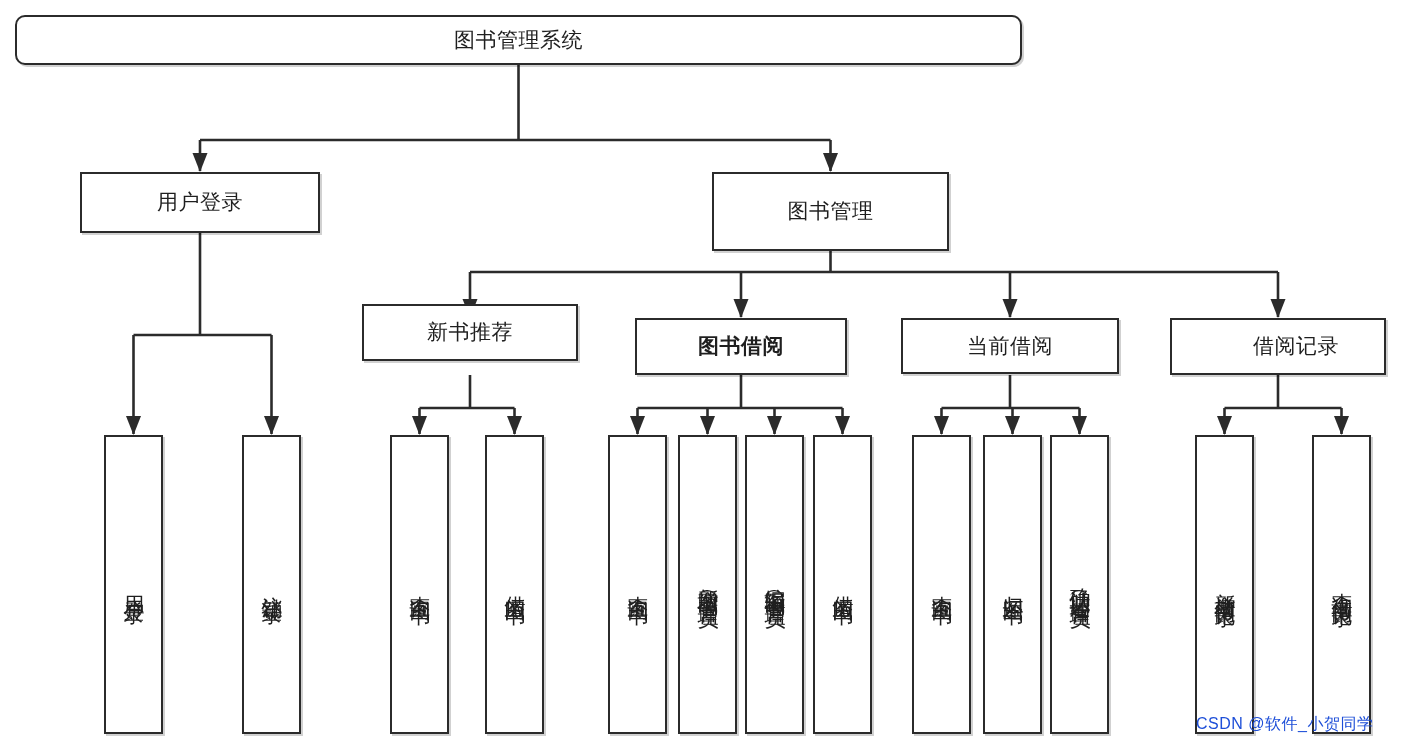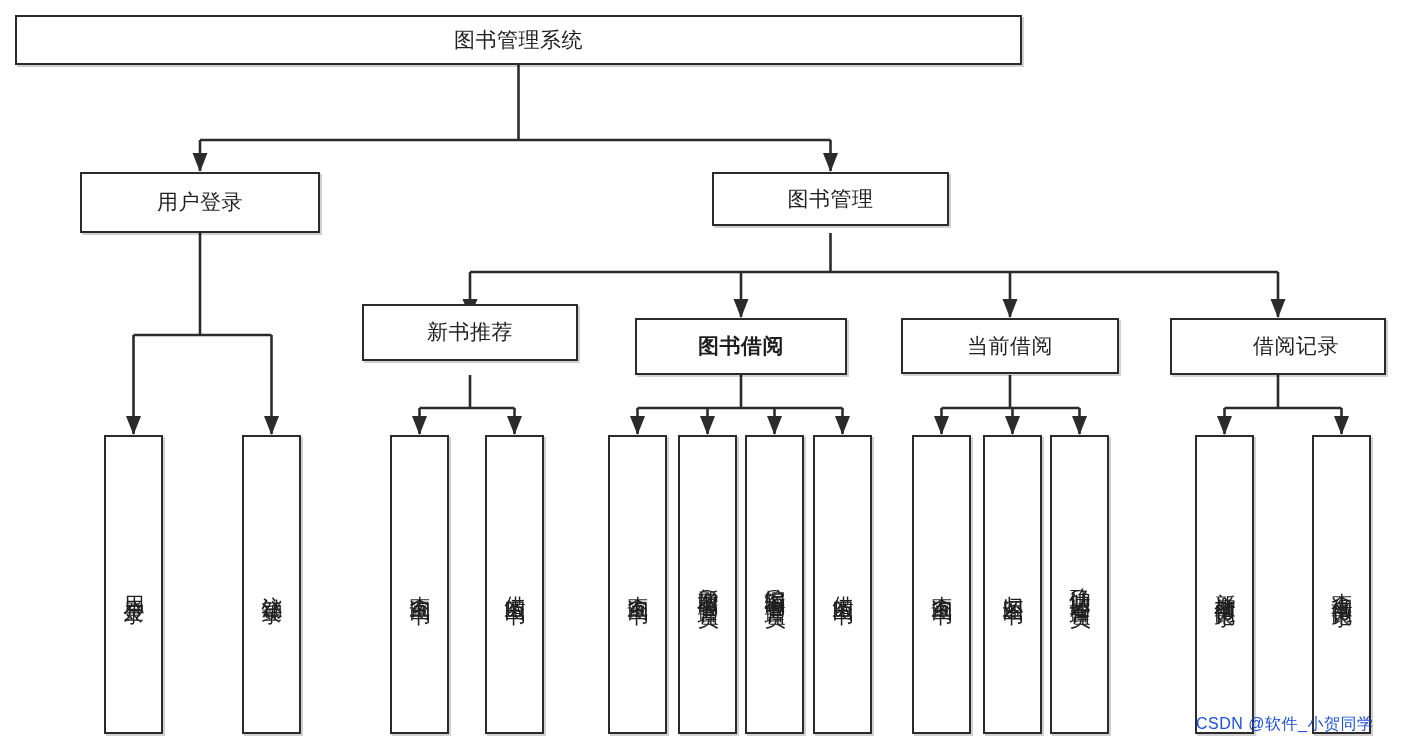--- a/index.html
+++ b/index.html
@@ -110,27 +110,27 @@
       <line x1="1079.5" y1="408" x2="1079.5" y2="434" stroke="#2b2b2b" stroke-width="2.6"></line>
       <polygon points="1072,416 1087,416 1079.5,435" fill="#2b2b2b"></polygon>
       <line x1="1278" y1="375" x2="1278" y2="408" stroke="#2b2b2b" stroke-width="2.6"></line>
       <line x1="1224.5" y1="408" x2="1341.5" y2="408" stroke="#2b2b2b" stroke-width="2.6"></line>
       <line x1="1224.5" y1="408" x2="1224.5" y2="434" stroke="#2b2b2b" stroke-width="2.6"></line>
       <polygon points="1217,416 1232,416 1224.5,435" fill="#2b2b2b"></polygon>
       <line x1="1341.5" y1="408" x2="1341.5" y2="434" stroke="#2b2b2b" stroke-width="2.6"></line>
       <polygon points="1334,416 1349,416 1341.5,435" fill="#2b2b2b"></polygon>
     </svg>
   <div id="nodes">
-      <div class="node" style="left: 15px; top: 15px; width: 1007px; height: 50px;">
+      <div class="node" style="left: 15px; top: 15px; width: 1007px; height: 50px; border-radius: 10px;">
         <span class="label">图书管理系统</span>
       </div>
       <div class="node" style="left: 80px; top: 172px; width: 240px; height: 61px;">
         <span class="label">用户登录</span>
       </div>
-      <div class="node" style="left: 712px; top: 172px; width: 237px; height: 54px;">
+      <div class="node" style="left: 712px; top: 172px; width: 237px; height: 79px;">
         <span class="label">图书管理</span>
       </div>
       <div class="node" style="left: 362px; top: 304px; width: 216px; height: 57px;">
         <span class="label">新书推荐</span>
       </div>
       <div class="node" style="left: 635px; top: 318px; width: 212px; height: 57px; font-weight: bold;">
         <span class="label">图书借阅</span>
       </div>
       <div class="node" style="left: 901px; top: 318px; width: 218px; height: 56px;">
         <span class="label">当前借阅</span>

